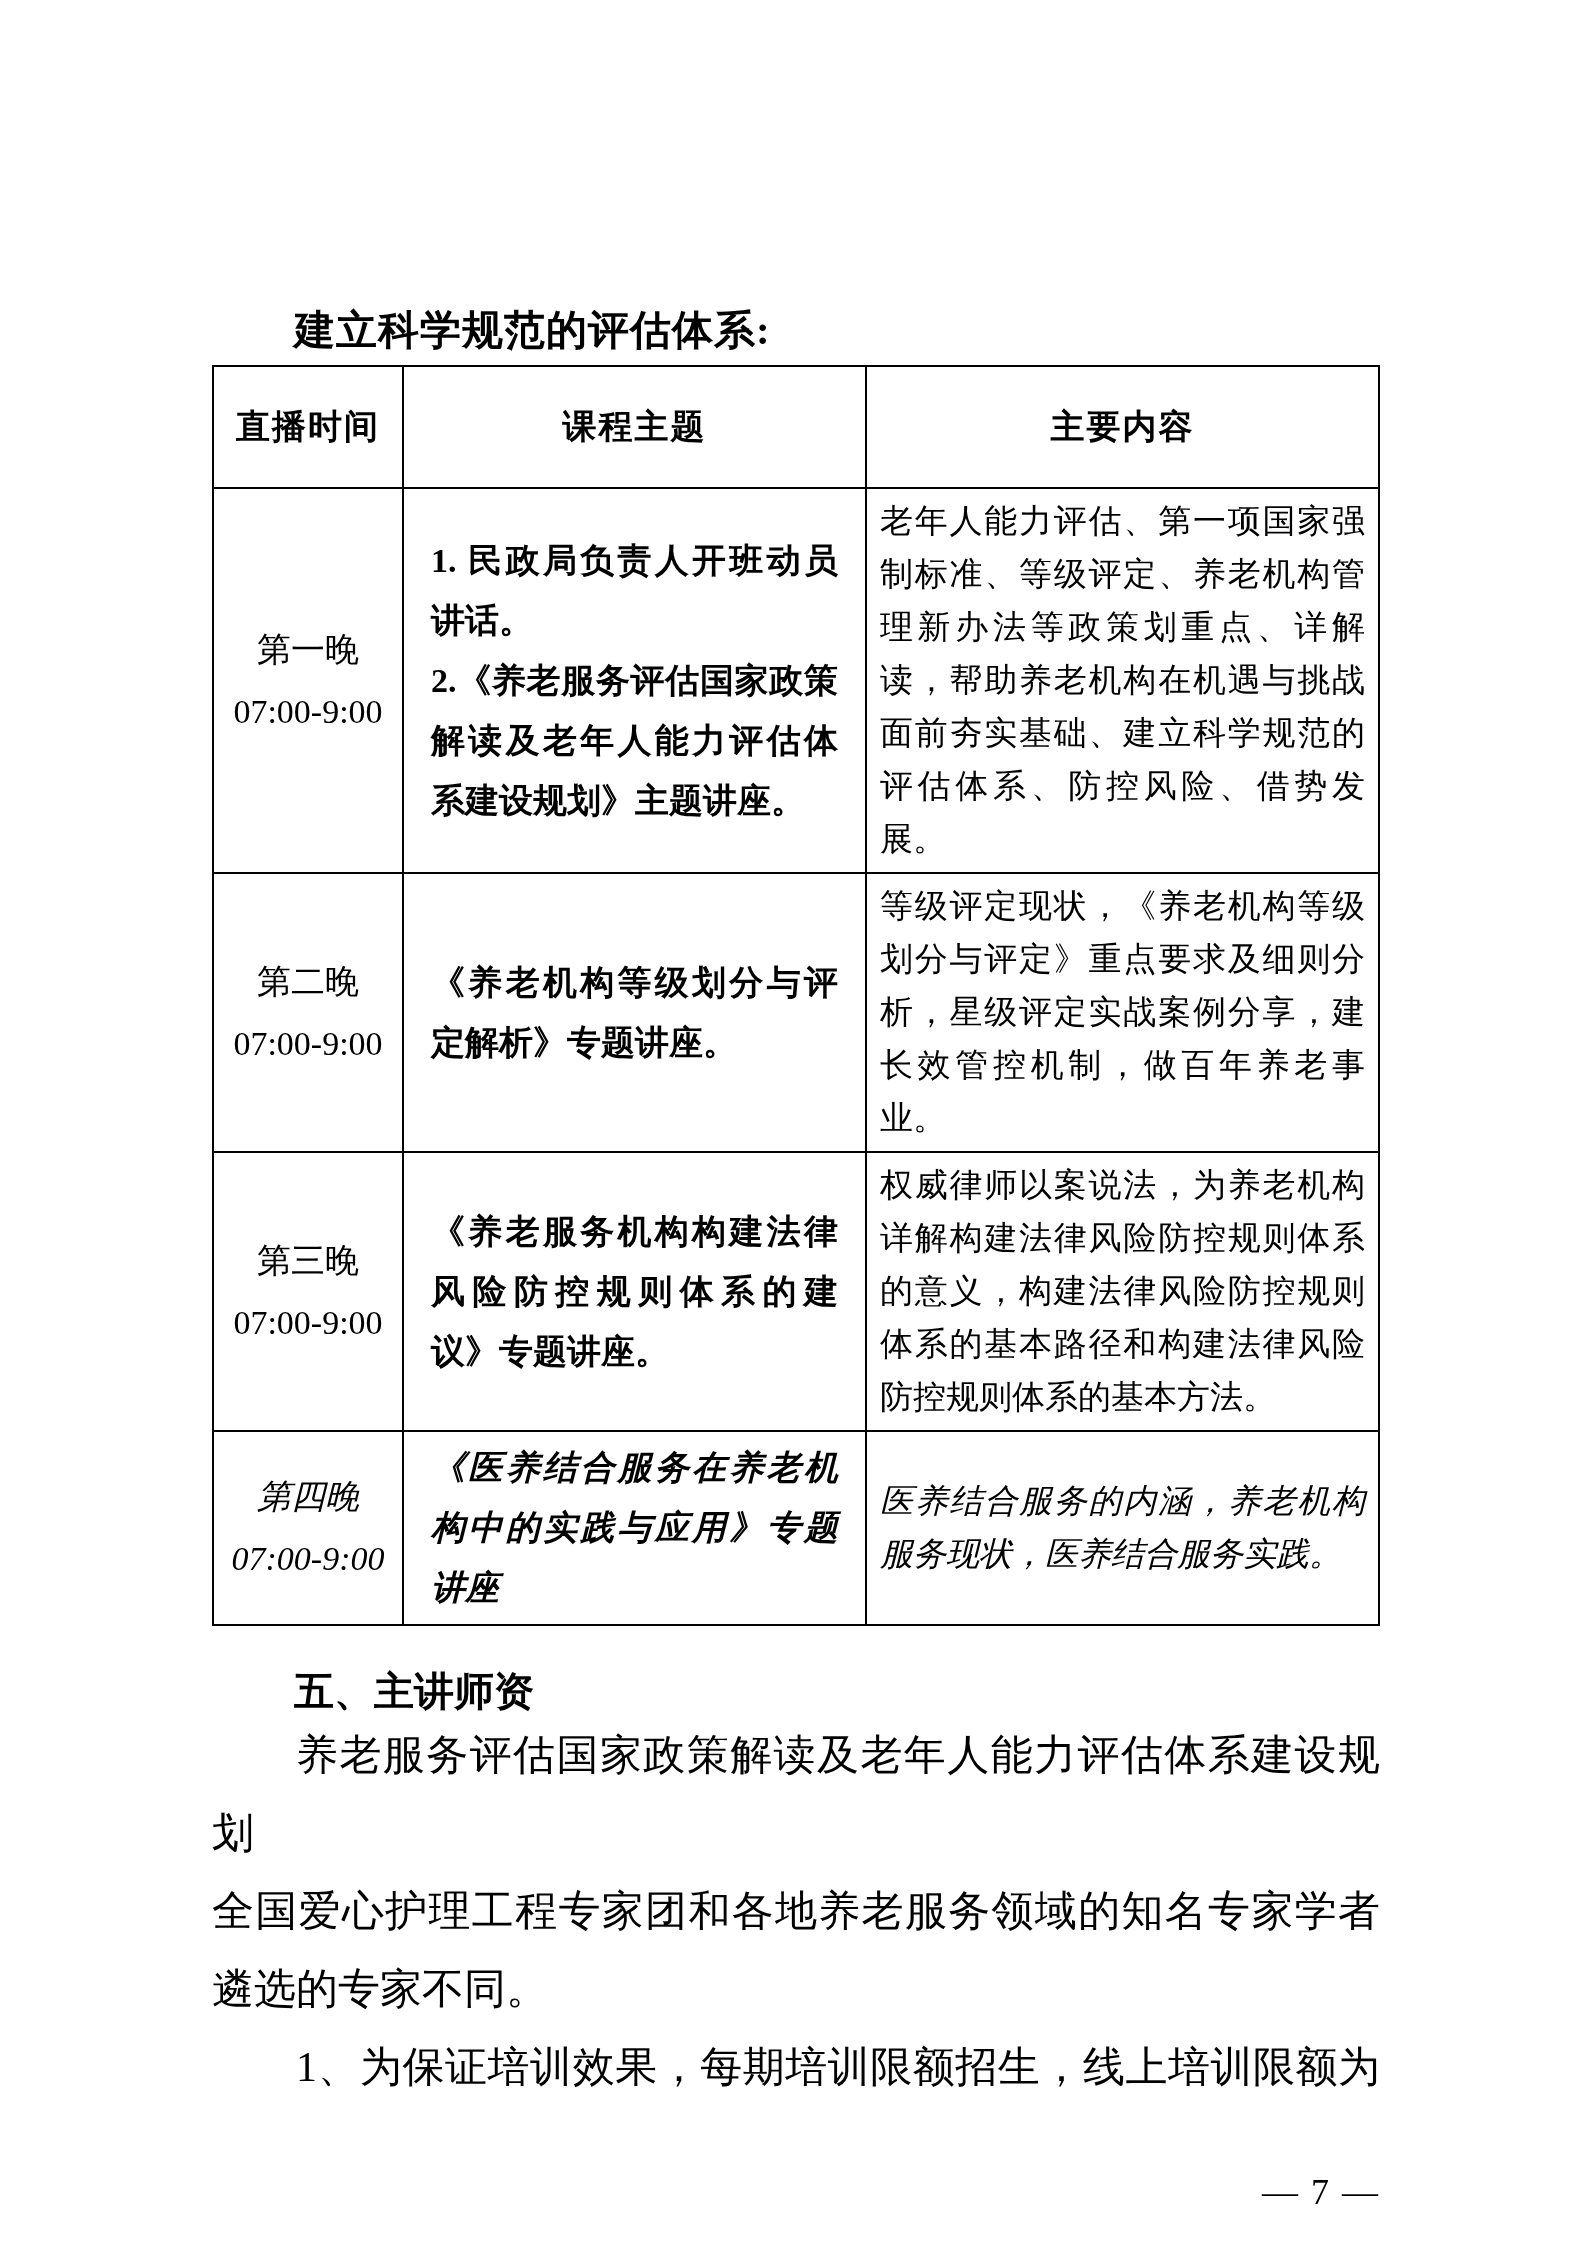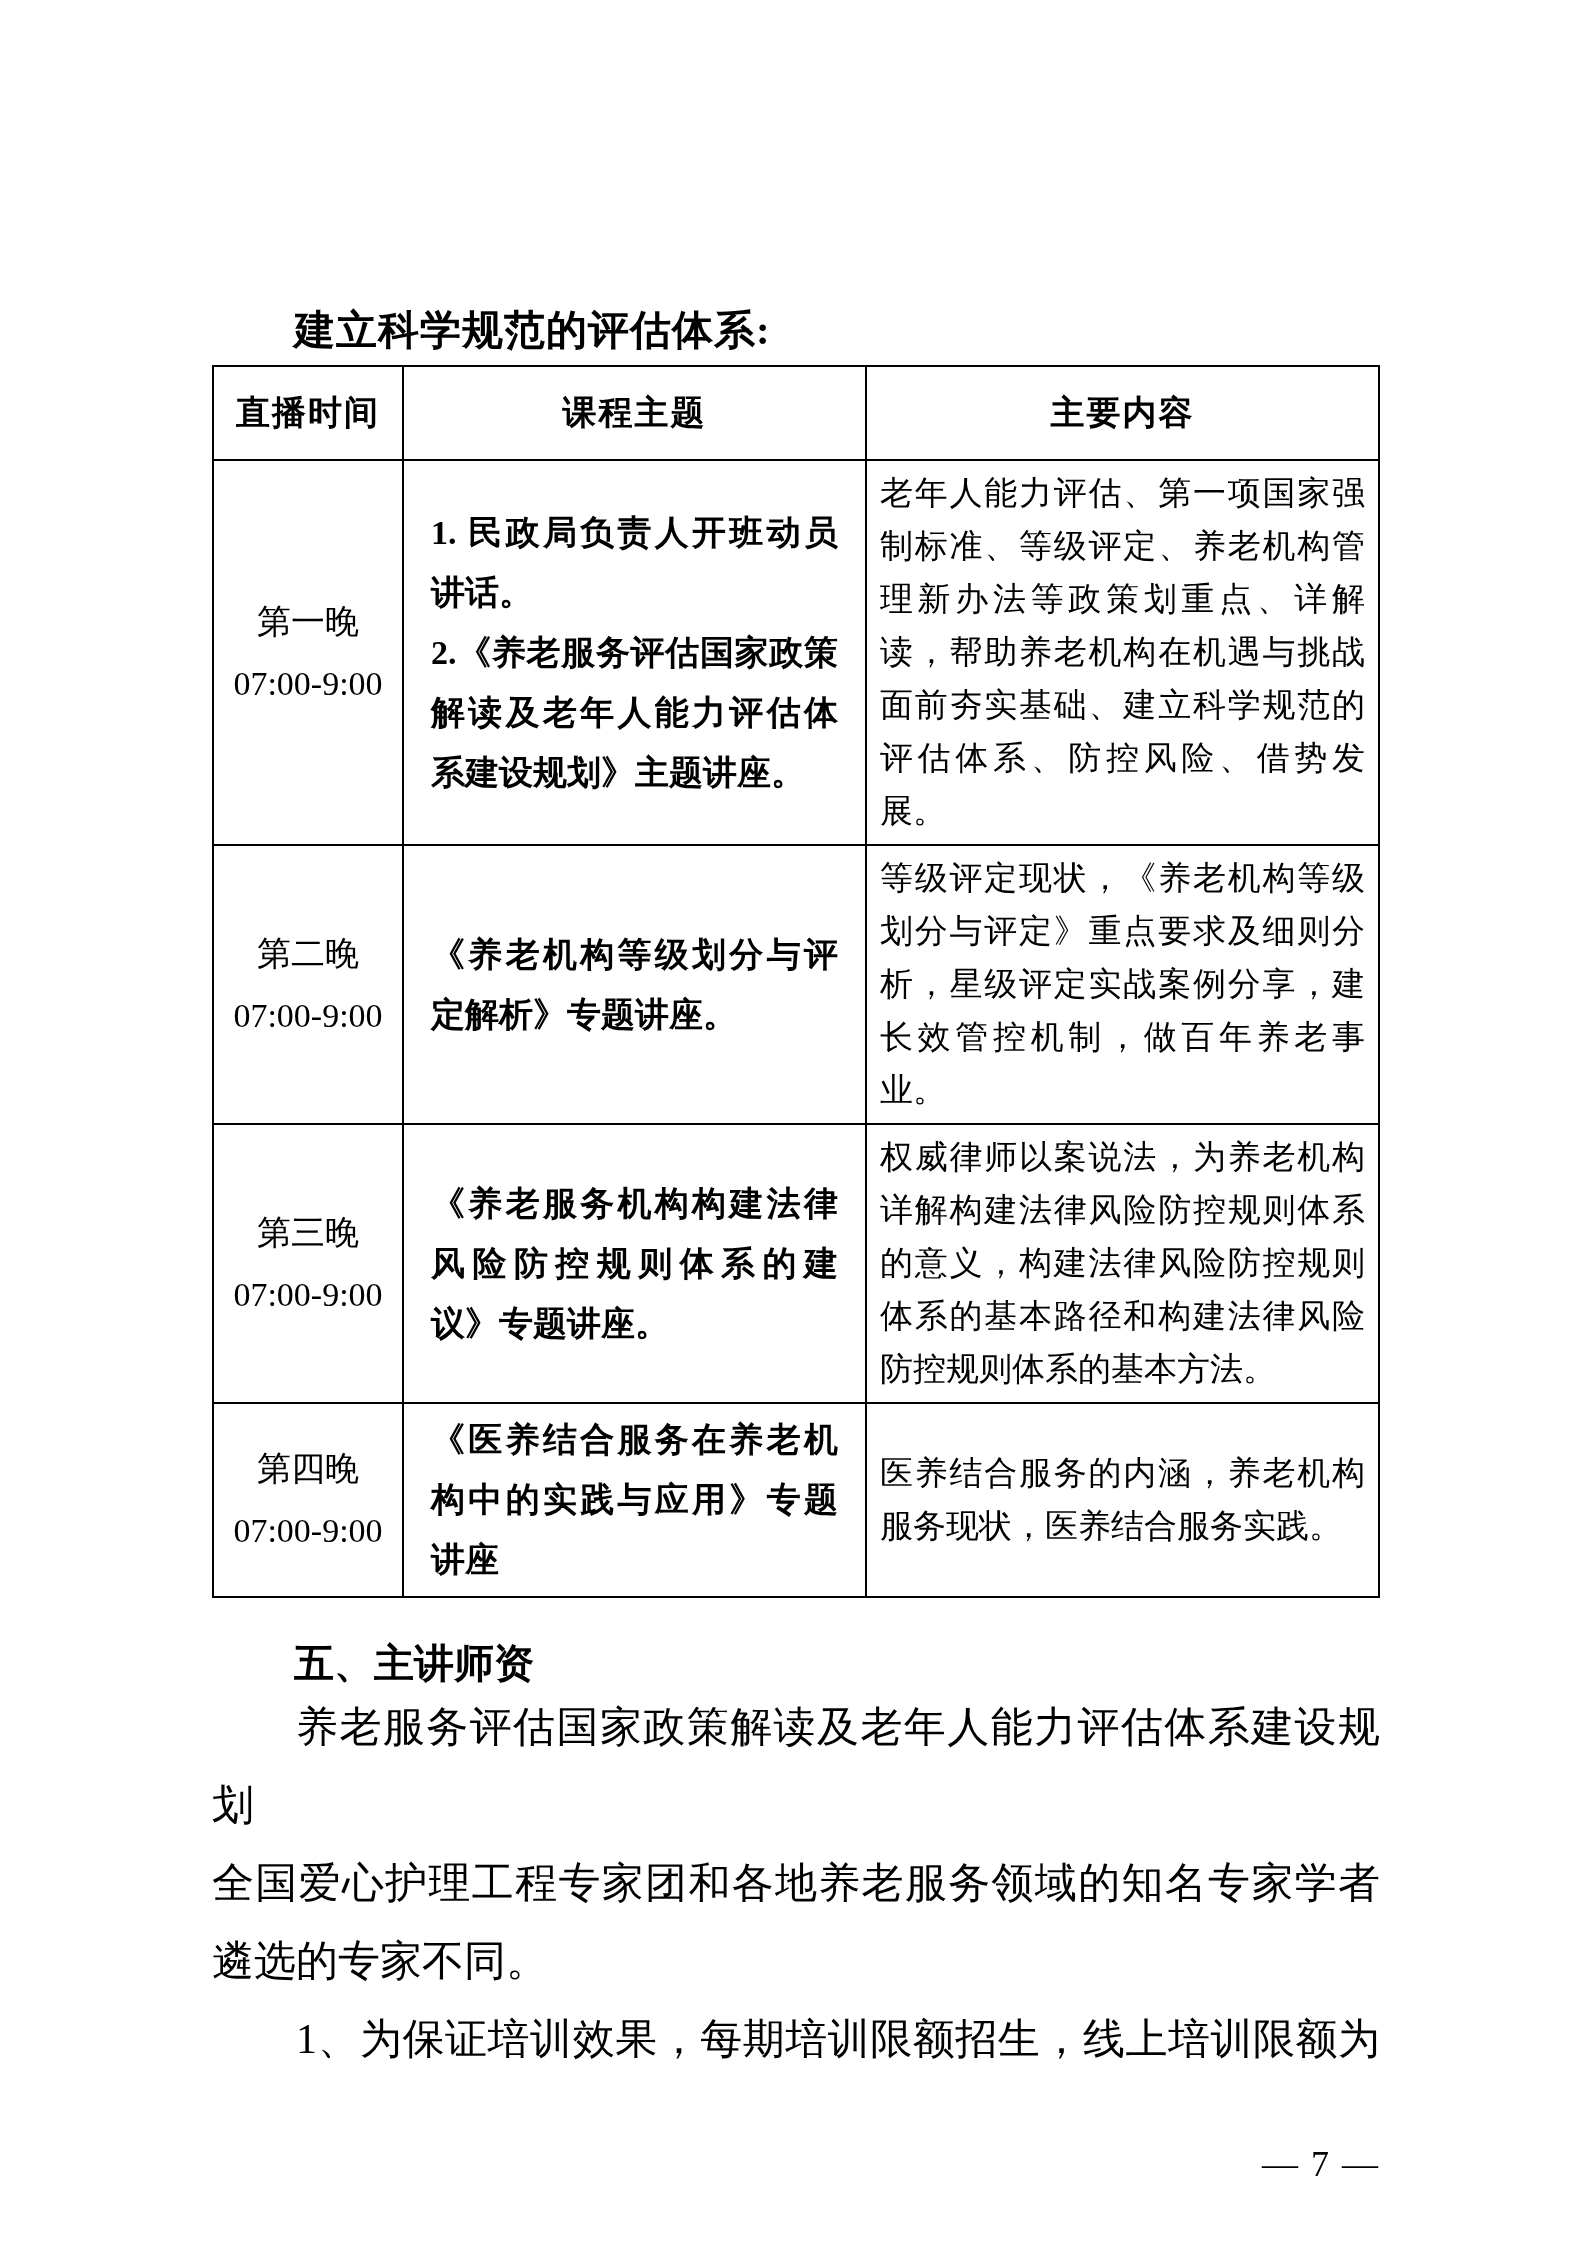--- a/index.html
+++ b/index.html
@@ -33,25 +33,25 @@
     table-layout: fixed;
     margin-top: 11px;
   }
   table.schedule th,
   table.schedule td {
     border: 2px solid #000000;
   }
   col.c-time  { width: 16.3%; }
   col.c-topic { width: 39.7%; }
   col.c-desc  { width: 44.0%; }
-  tr.hdr    { height: 94px; }
+  tr.hdr    { height: 122px; }
   tr.row-1  { height: 338px; }
   tr.row-2  { height: 206px; }
   tr.row-3  { height: 263px; }
-  tr.row-4  { height: 123px; }
+  tr.row-4  { height: 123px; font-style: italic; }
   th.cell-header {
     font-size: 34px;
     font-weight: bold;
     text-align: center;
     vertical-align: middle;
     letter-spacing: 2px;
   }
   td.cell-time {
     text-align: center;
     vertical-align: middle;

